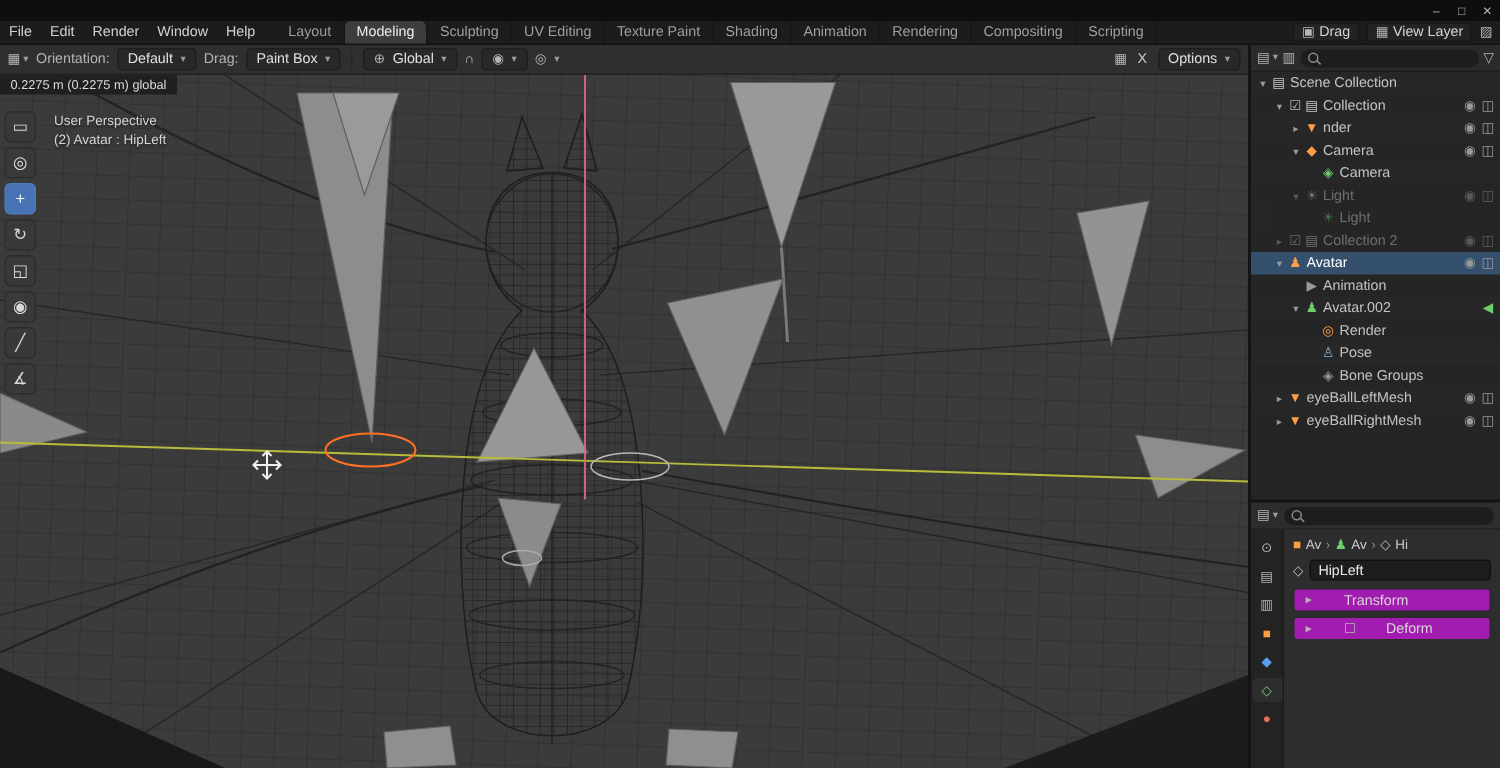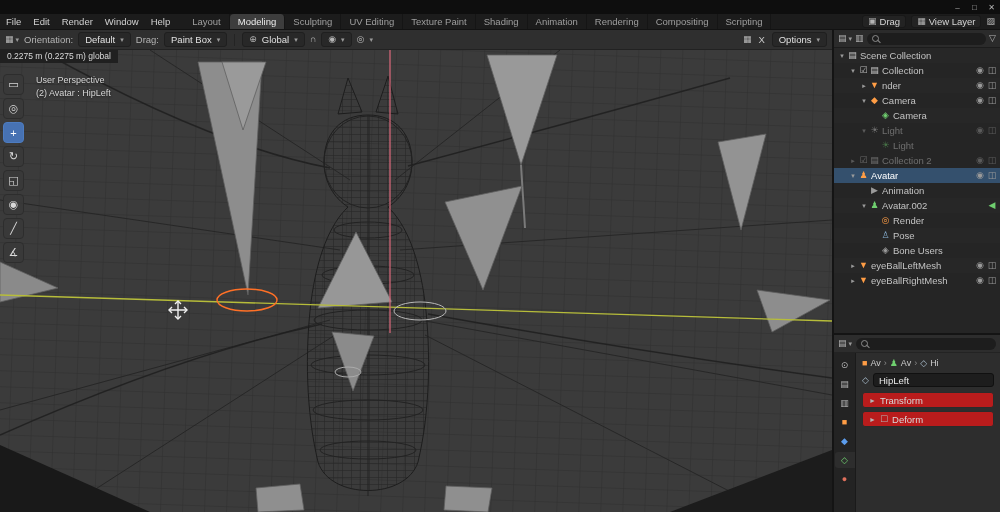--- a/index.html
+++ b/index.html
@@ -59,21 +59,21 @@
 .p-body{flex:1;display:flex;min-height:0}
 .ptab-strip{width:22px;background:#232323;border-right:1px solid #1a1a1a;display:flex;flex-direction:column;align-items:center;padding-top:4px;gap:3px;flex:0 0 auto}
 .ptab{width:20px;height:16px;display:flex;align-items:center;justify-content:center;border-radius:3px 0 0 3px}
 .ptab.active{background:#2d2d2d}
 .p-content{flex:1;display:flex;flex-direction:column;padding-top:2px;min-width:0}
 .bc-row{height:16px;display:flex;align-items:center;gap:2px;padding:0 6px;font-size:9px;color:#cccccc}
 .bc-chip{display:flex;align-items:center;gap:3px}
 .bc-sep{color:#8a8a8a;margin:0 1px}
 .name-row{height:18px;display:flex;align-items:center;gap:4px;padding:0 6px;flex:0 0 auto}
 .name-input{flex:1;height:14px;background:#1d1d1d;border:1px solid #101010;border-radius:3px;color:#e8e8e8;font-size:9.5px;padding:0 5px;font-family:inherit;min-width:0}
-.prop-section{height:16px;background:#b91c1c;border:1px solid #2b2b2b;border-radius:3px;margin:3px 6px 0;display:flex;align-items:center;gap:4px;padding:0 6px;font-size:9.5px;color:#d8d8d8}
+.prop-section{height:16px;background:#a21caf;border:1px solid #2b2b2b;border-radius:3px;margin:3px 6px 0;display:flex;align-items:center;gap:20px;padding:0 6px;font-size:9.5px;color:#d8d8d8}
 .sec-arrow{font-size:7px;color:#b5b5b5}
 .mag{width:7px;height:7px;border:1px solid #8a8a8a;border-radius:50%;position:relative;flex:0 0 auto}
 .mag::after{content:"";position:absolute;width:4px;height:1px;background:#8a8a8a;transform:rotate(45deg);right:-3px;bottom:-1px}
 </style>
 </head>
 <body>
 
 <div class="app">
 
   <div class="titlebar">
@@ -357,21 +357,21 @@
             </div>
             <div class="o-row" style="padding-left: 36px;">
               <span class="exp"></span>
               <span class="gi" style="color: rgb(138, 180, 216);">♙</span>
               <span class="o-label">Pose</span>
               <span class="flex1"></span>
             </div>
             <div class="o-row" style="padding-left: 36px;">
               <span class="exp"></span>
               <span class="gi" style="color: rgb(154, 154, 154);">◈</span>
-              <span class="o-label">Bone Users</span>
+              <span class="o-label">Bone Groups</span>
               <span class="flex1"></span>
             </div>
             <div class="o-row" style="padding-left: 14px;">
               <span class="exp">▸</span>
               <span class="gi" style="color: rgb(255, 157, 69);">▼</span>
               <span class="o-label">eyeBallLeftMesh</span>
               <span class="flex1"></span>
               <span class="gi r" style="color: rgb(154, 154, 154);">◉</span>
               <span class="gi r" style="color: rgb(154, 154, 154);">◫</span>
             </div>

